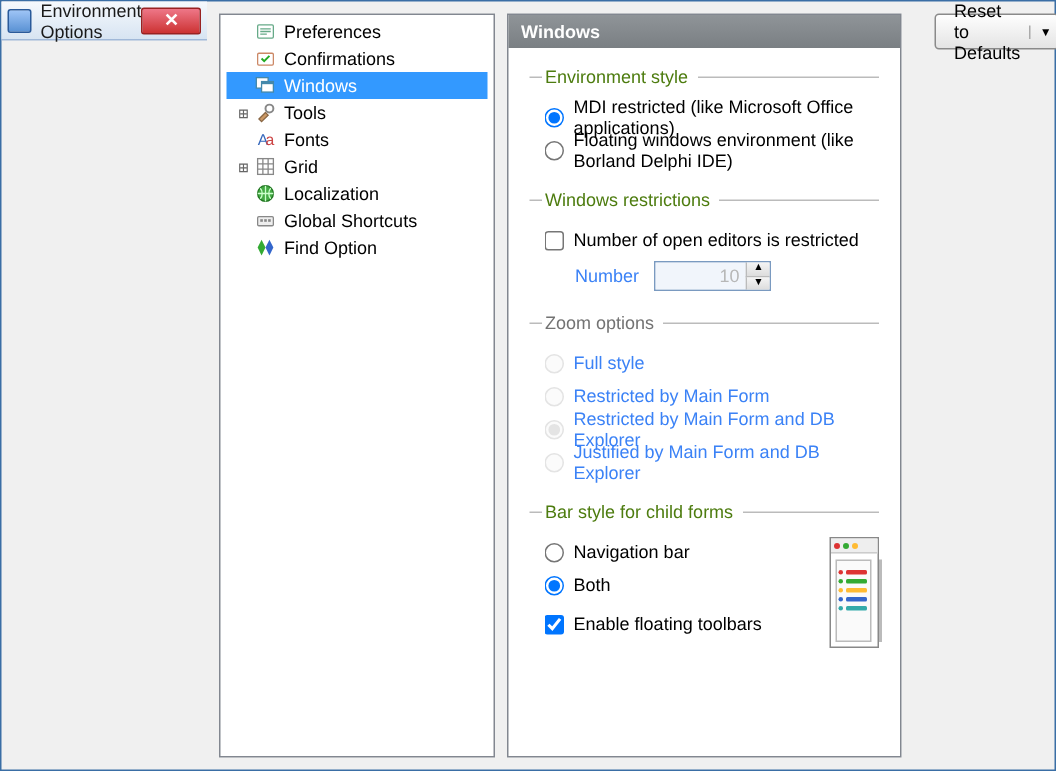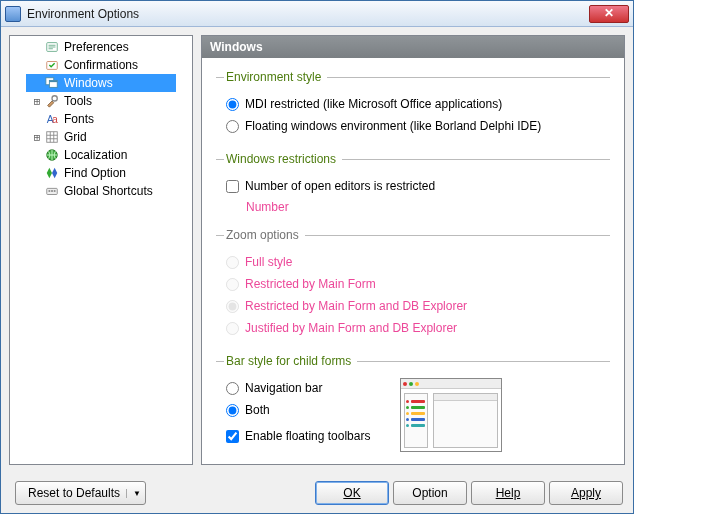--- a/index.html
+++ b/index.html
@@ -1,46 +1,46 @@
 <!DOCTYPE html>
 <html><head>
 <meta charset="utf-8">
 <style>
   * { box-sizing: border-box; font-family: "Segoe UI", Tahoma, sans-serif; font-size: 12px; }
   body { margin: 0; background: #fff; }
-  .window { width: 634px; height: 514px; border: 1px solid #3a6ea5; background: #f0f0f0; display: flex; flex-direction: column; }
+  .window { width: 704px; height: 514px; border: 1px solid #3a6ea5; background: #f0f0f0; display: flex; flex-direction: row; }
   .titlebar { height: 26px; background: linear-gradient(#f6f9fd,#d7e4f2); display: flex; align-items: center; padding: 0 4px; border-bottom: 1px solid #a0b8d8; }
   .title-icon { width: 16px; height: 16px; background: linear-gradient(#9ec4f6,#5a92d4); border: 1px solid #2a5a9a; border-radius: 2px; margin-right: 6px; }
   .title { flex: 1; color: #1a1a1a; }
   .close-btn { width: 40px; height: 18px; background: linear-gradient(#e78,#c33); border: 1px solid #922; border-radius: 2px; color: #fff; text-align: center; line-height: 14px; font-weight: bold; cursor: pointer; }
   .body { flex: 1; display: flex; padding: 8px; gap: 8px; min-height: 0; }
-  .tree-pane { width: 184px; border: 1px solid #828790; background: #fff; overflow: auto; padding: 2px 16px; }
+  .tree-pane { width: 184px; border: 1px solid #828790; background: #fff; overflow: auto; padding: 2px 4px; }
   .tree-row { display: flex; align-items: center; height: 18px; padding-left: 4px; cursor: pointer; white-space: nowrap; }
   .tree-row.selected { background: #3399ff; color: #fff; }
   .tree-indent { display: inline-block; width: 14px; text-align: center; color: #666; font-family: monospace; font-size: 11px; }
   .tree-icon { width: 16px; height: 16px; margin-right: 4px; display: inline-flex; align-items: center; justify-content: center; }
   .tree-icon svg { width: 14px; height: 14px; }
   .content-pane { flex: 1; border: 1px solid #828790; background: #fff; display: flex; flex-direction: column; min-height: 0; }
   .panel-header { background: linear-gradient(#8f9498,#7a7f83); color: #fff; font-weight: bold; padding: 4px 8px; height: 22px; line-height: 14px; }
   .panel-body { flex: 1; padding: 12px 14px; overflow: auto; }
   fieldset { border: none; border-top: 1px solid #bbb; margin: 0 0 14px 0; padding: 8px 0 0 8px; }
   fieldset legend { color: #4d7c0f; padding-right: 6px; }
   fieldset.disabled legend { color: #737373; }
   .row { display: flex; align-items: center; height: 20px; margin: 2px 0; }
   .row input[type=radio], .row input[type=checkbox] { margin: 0 6px 0 2px; }
   .row label { color: #000; }
-  .disabled label, .row.disabled label { color: #ec4899; }
+  .disabled label, .row.disabled label { color: #3b82f6; }
   .disabled input { opacity: 0.6; }
   .sub { margin-left: 22px; display: flex; align-items: center; gap: 10px; margin-top: 4px; }
   .spinner { display: inline-flex; border: 1px solid #7a9ac0; }
   .spinner input { width: 60px; height: 18px; border: none; text-align: right; padding-right: 4px; background: #e8f0fa; color: #888; }
   .spinner .btns { width: 16px; display: flex; flex-direction: column; }
   .spinner .btns div { flex: 1; background: linear-gradient(#f4f4f4,#ddd); border-left: 1px solid #bbb; font-size: 7px; text-align: center; line-height: 8px; cursor: pointer; }
   .spinner .btns div:first-child { border-bottom: 1px solid #bbb; }
-  .bar-group { display: flex; gap: 30px; align-items: flex-start; }
+  .bar-group { display: flex; gap: 45px; align-items: flex-start; }
   .bar-opts { flex: 0 0 auto; }
   .preview { width: 102px; height: 74px; border: 1px solid #888; background: #fff; position: relative; margin-top: 2px; }
   .preview .ptitle { height: 10px; background: #eee; border-bottom: 1px solid #ccc; display: flex; align-items: center; padding-left: 2px; gap: 2px; }
   .preview .dot { width: 4px; height: 4px; border-radius: 50%; }
   .preview .pside { position: absolute; left: 3px; top: 14px; width: 24px; bottom: 3px; border: 1px solid #bbb; background: #fafafa; padding: 3px 2px; }
   .preview .pside div { height: 3px; margin: 3px 0 3px 4px; border-radius: 1px; position: relative; }
   .preview .pside div::before { content:""; position:absolute; left:-5px; top:0; width:3px; height:3px; background: inherit; border-radius:50%; }
   .preview .pmain { position: absolute; left: 32px; top: 14px; right: 3px; bottom: 3px; border: 1px solid #bbb; background: #fafafa; }
   .preview .pmain::before { content:""; position:absolute; left:0; right:0; top:0; height:6px; background:#eee; border-bottom:1px solid #ccc; }
   .footer { height: 40px; padding: 6px 10px; display: flex; align-items: center; }
@@ -130,37 +130,37 @@
               <circle cx="8" cy="8" r="6" fill="#4a4" stroke="#272"></circle>
               <path d="M2 8h12M8 2v12M4 4c2 2 2 6 0 8M12 4c-2 2-2 6 0 8" stroke="#cfc" fill="none"></path>
             </svg>
           </span>
           <span>Localization</span>
         </div>
         <div class="tree-row">
           <span class="tree-indent"></span>
           <span class="tree-icon">
             <svg viewBox="0 0 16 16">
-              <path d="M5 2l-3 6 3 6 3-6z" fill="#3a3"></path>
-              <path d="M11 2l-3 6 3 6 3-6z" fill="#36c"></path>
-            </svg>
-          </span>
-          <span>Find Option</span>
-        </div>
-        <div class="tree-row">
-          <span class="tree-indent"></span>
-          <span class="tree-icon">
-            <svg viewBox="0 0 16 16">
               <rect x="2" y="5" width="12" height="7" rx="1" fill="#eee" stroke="#888"></rect>
               <rect x="4" y="7" width="2" height="2" fill="#888"></rect>
               <rect x="7" y="7" width="2" height="2" fill="#888"></rect>
               <rect x="10" y="7" width="2" height="2" fill="#888"></rect>
             </svg>
           </span>
           <span>Global Shortcuts</span>
+        </div>
+        <div class="tree-row">
+          <span class="tree-indent"></span>
+          <span class="tree-icon">
+            <svg viewBox="0 0 16 16">
+              <path d="M5 2l-3 6 3 6 3-6z" fill="#3a3"></path>
+              <path d="M11 2l-3 6 3 6 3-6z" fill="#36c"></path>
+            </svg>
+          </span>
+          <span>Find Option</span>
         </div>
       </div>
     <div class="content-pane">
       <div class="panel-header">Windows</div>
       <div class="panel-body">
         <fieldset>
           <legend>Environment style</legend>
           <div class="row">
               <input type="radio" name="env" id="r-mdi" checked="" style="">
               <label for="r-mdi">MDI restricted (like Microsoft Office applications)</label>
@@ -172,20 +172,27 @@
         </fieldset>
 
         <fieldset>
           <legend>Windows restrictions</legend>
           <div class="row">
               <input type="checkbox" id="c-limit" style="">
               <label for="c-limit">Number of open editors is restricted</label>
             </div>
           <div class="sub disabled">
             <label>Number</label>
+            <span class="spinner">
+              <input disabled="" value="10" style="">
+              <span class="btns">
+                  <div>▲</div>
+                  <div>▼</div>
+                </span>
+            </span>
           </div>
         </fieldset>
 
         <fieldset class="disabled">
           <legend>Zoom options</legend>
           <div class="row disabled">
               <input type="radio" name="zoom" disabled="" style="">
               <label>Full style</label>
             </div>
           <div class="row disabled">

